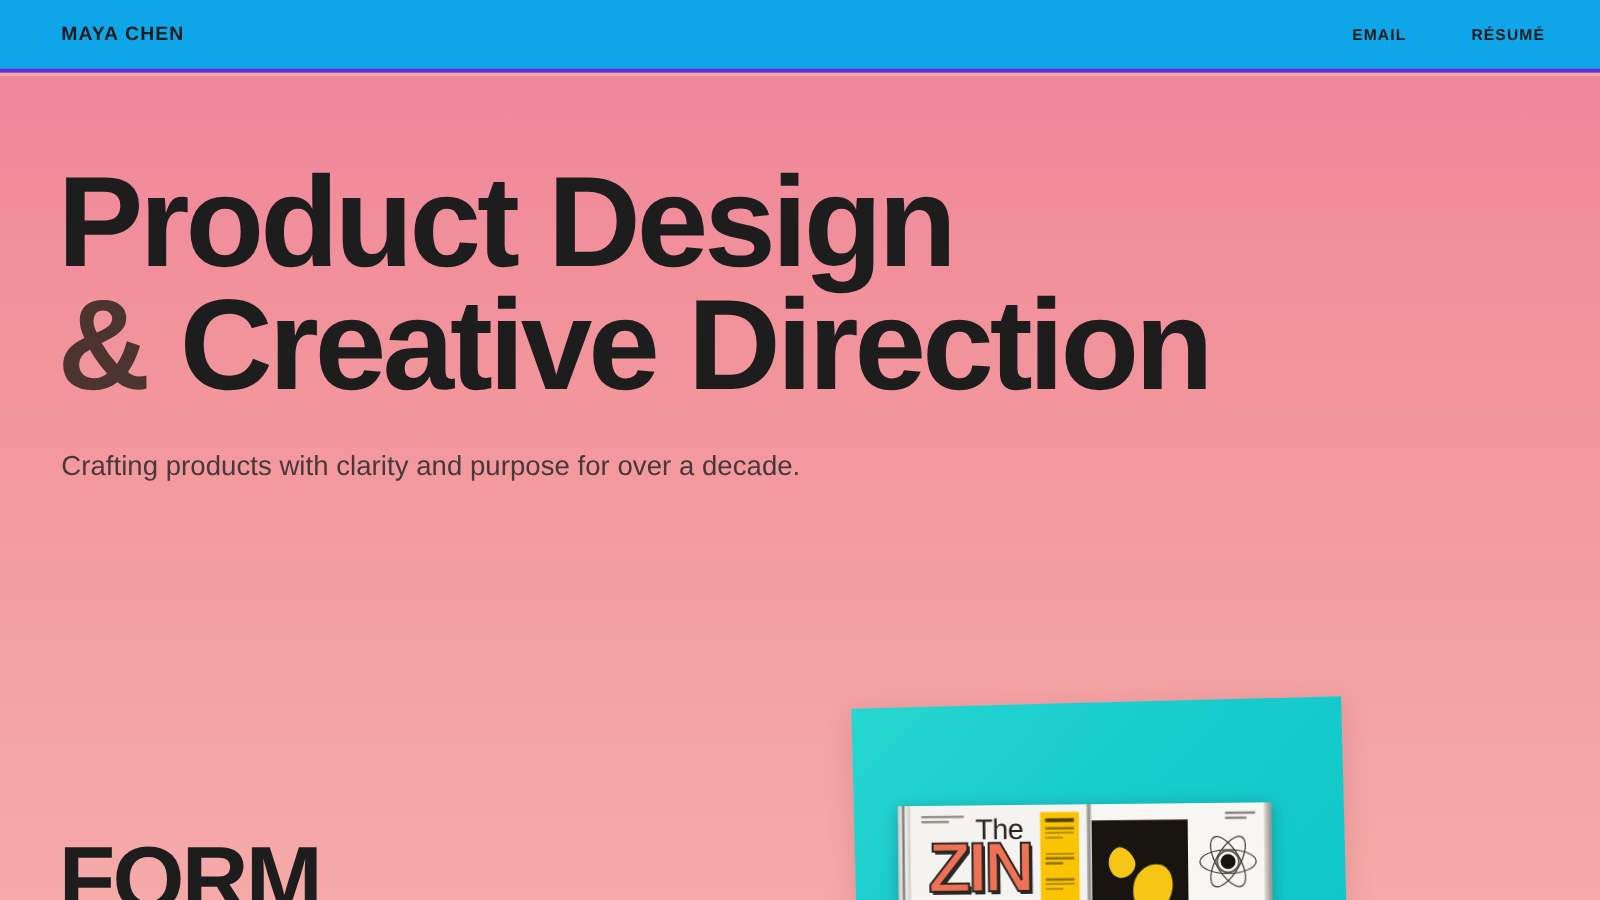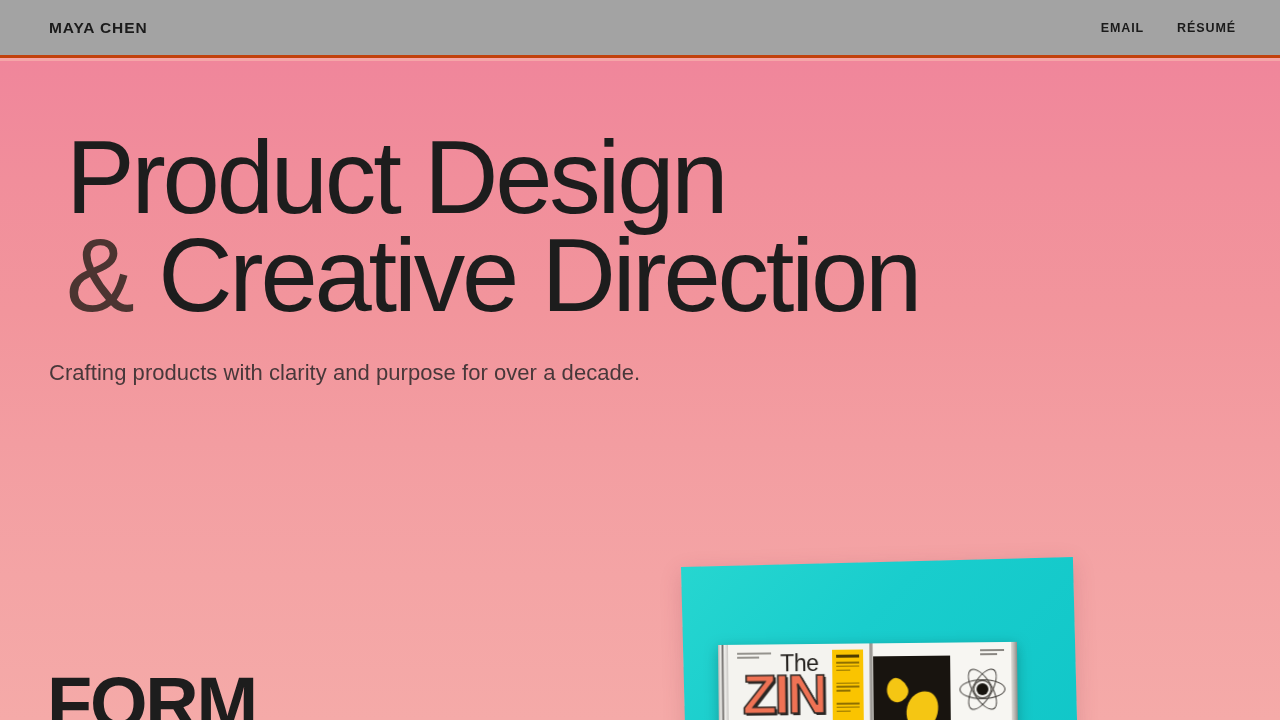--- a/index.html
+++ b/index.html
@@ -15,37 +15,37 @@
   .page {
     position:relative;
     width:1280px; height:720px;
     overflow:hidden;
   }
 
   
   .topbar {
     position:absolute; top:0; left:0;
     width:1280px; height:58px;
-    background:#a3a3a3;
-    border-bottom:3px solid #c2410c;
+    background:#0ea5e9;
+    border-bottom:3px solid #6d28d9;
     display:flex; align-items:center;
     justify-content:space-between;
     padding:0 44px 0 49px;
     z-index:40;
   }
   .brand {
     font-size:15.5px;
     font-weight:bold;
     letter-spacing:0.9px;
     color:#1b1b1b;
     white-space:nowrap;
   }
   .navlinks {
     display:flex; align-items:flex-start;
-    gap:33px;
+    gap:52px;
   }
   .navlink {
     font-size:12.5px;
     font-weight:bold;
     letter-spacing:0.9px;
     color:#1b1b1b;
     text-decoration:none;
     white-space:nowrap;
     cursor:pointer;
   }
@@ -61,24 +61,24 @@
         #f2959c 38%,
         #f39da1 58%,
         #f4a4a5 78%,
         #f5aaa8 100%);
     overflow:hidden;
   }
 
   
   .headline {
     position:absolute;
-    left:66px; top:68px;
+    left:46px; top:68px;
     width:1000px;
     font-size:103px;
-    font-weight:normal;
+    font-weight:bold;
     line-height:0.95;
     letter-spacing:-3.2px;
     color:#1d1d1d;
     white-space:nowrap;
   }
   .headline-line { display:block; }
   .amp {
     color:#4c3431;
     letter-spacing:-2px;
   }

